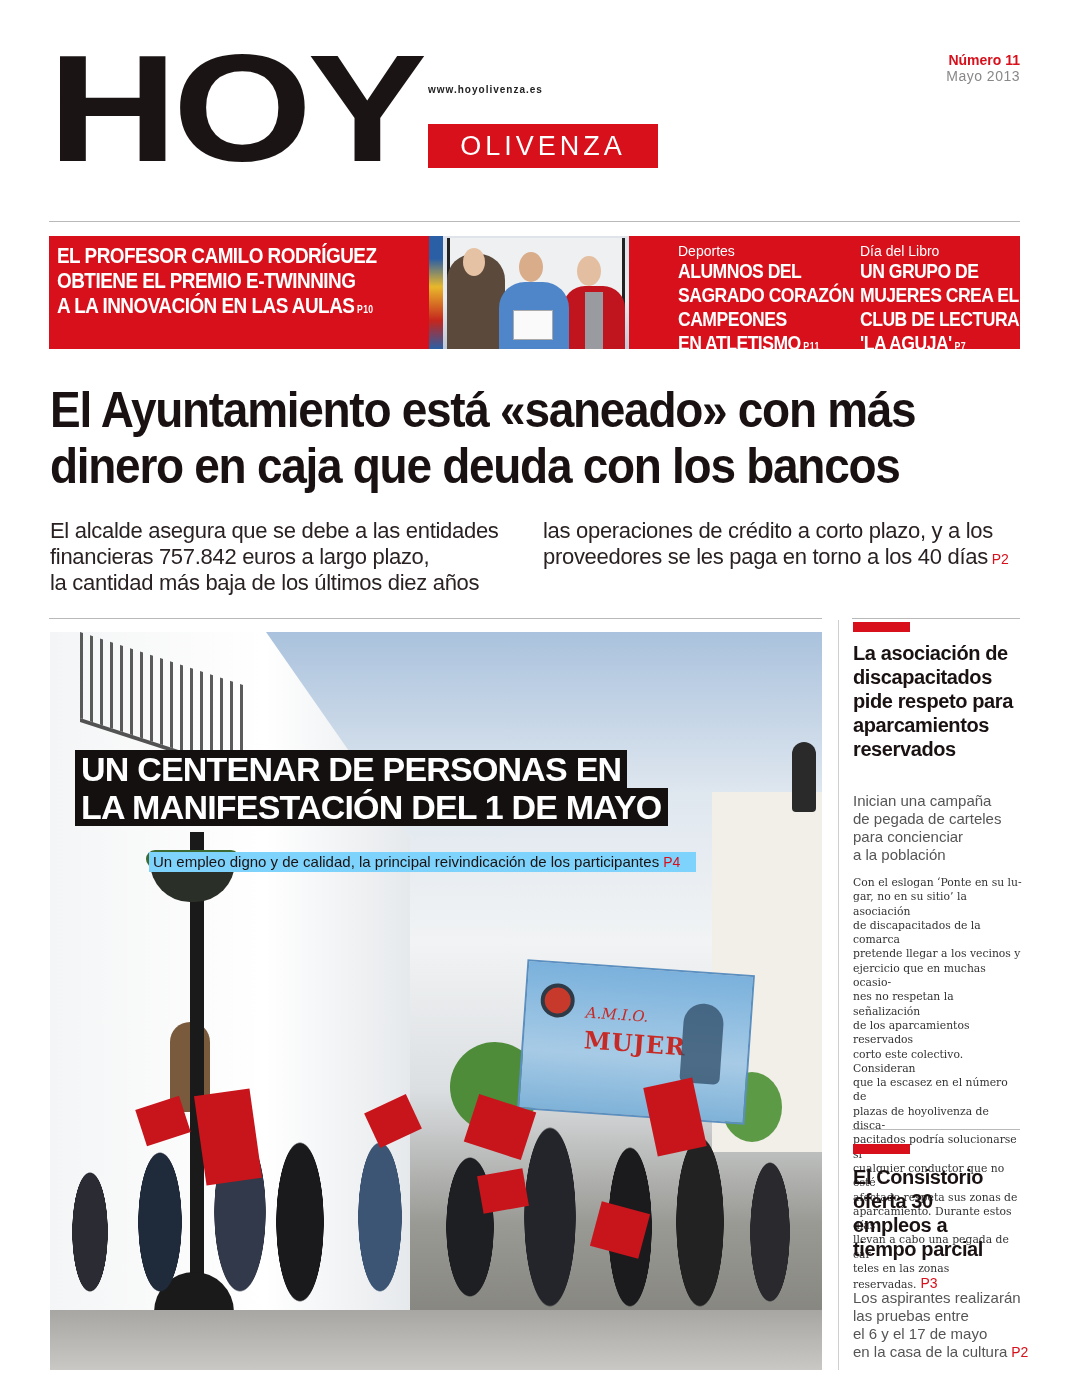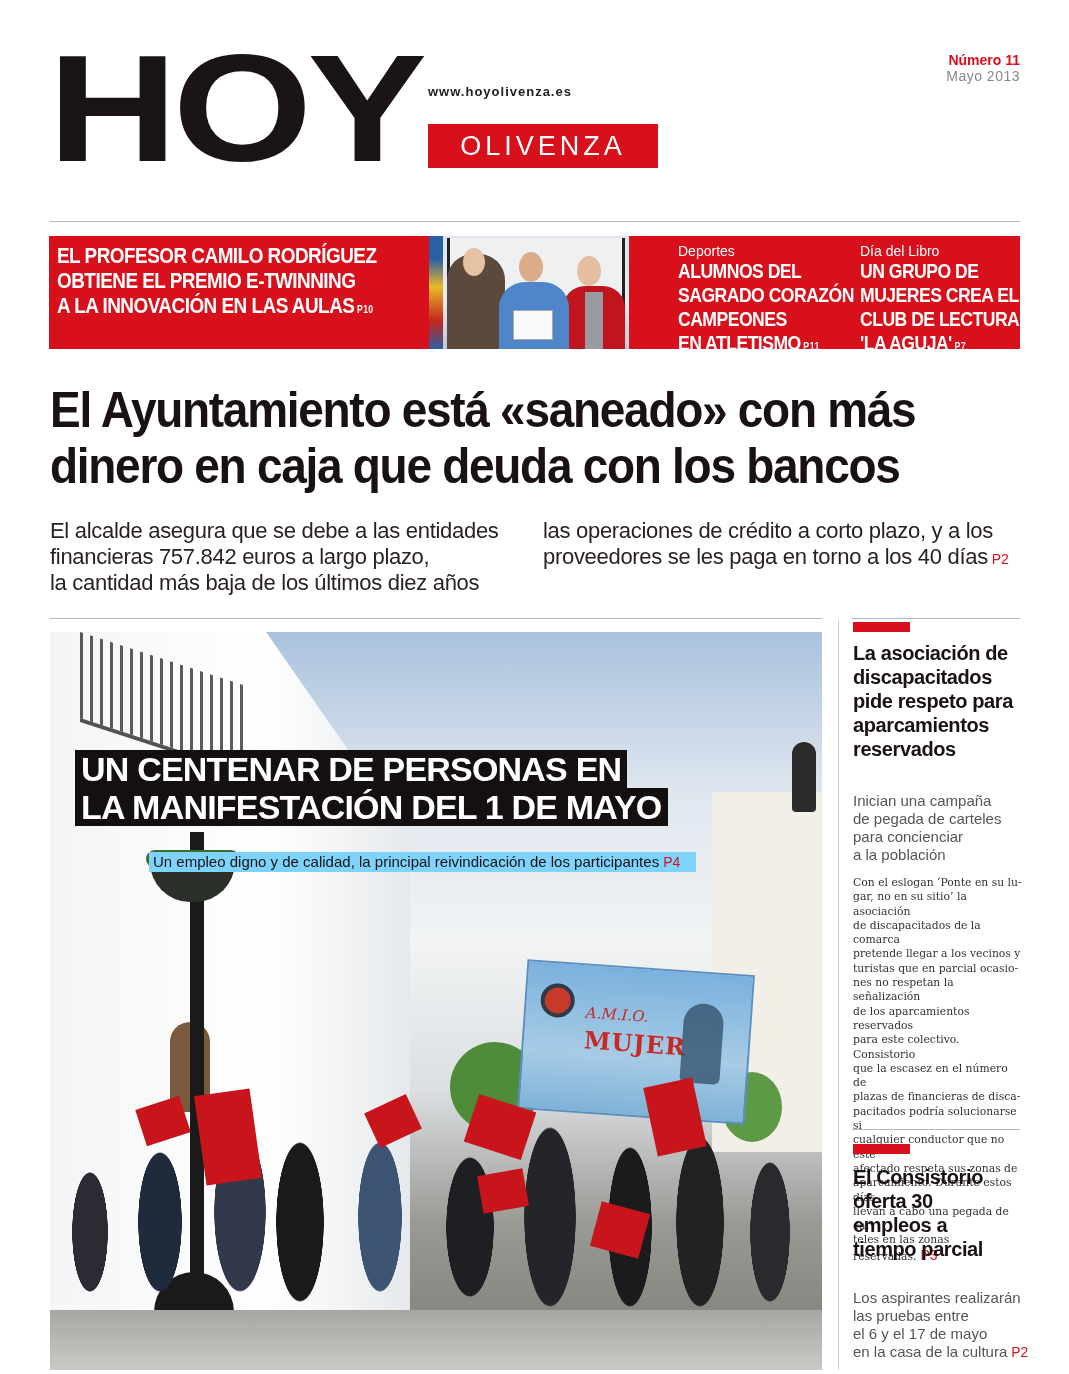--- a/index.html
+++ b/index.html
@@ -3,21 +3,21 @@
 <meta charset="utf-8">
 <style>
   * { box-sizing: border-box; margin: 0; padding: 0; }
   html, body { width: 1069px; height: 1374px; background: #ffffff; overflow: hidden; }
   body { position: relative; font-family: "Liberation Sans", sans-serif; color: #1a1212; }
 
   .abs { position: absolute; }
 
   
   .logo { left: 48px; top: 44px; font-family: "Liberation Sans", sans-serif; font-weight: 900; font-size: 152px; line-height: 128px; letter-spacing: -4px; color: #1a1414; transform: scaleX(1.18); transform-origin: left top; }
-  .url { left: 428px; top: 84px; font-size: 13px; font-weight: bold; letter-spacing: 1px; color: #222; }
+  .url { left: 428px; top: 84px; font-size: 10px; font-weight: bold; letter-spacing: 1px; color: #222; }
   .edition { left: 428px; top: 124px; width: 230px; height: 44px; background: #d7101b; color: #fff; font-size: 27px; letter-spacing: 4px; line-height: 44px; text-align: center; font-weight: normal; }
   .issue { right: 49px; top: 52px; text-align: right; font-size: 14px; line-height: 16px; }
   .issue .num { color: #d7101b; font-weight: bold; }
   .issue .date { color: #888; letter-spacing: 0.5px; }
 
   .hr { height: 1px; background: #b9b9b9; }
 
   
   .band { left: 49px; top: 236px; width: 971px; height: 113px; background: #d7101b; }
   .teaser { color: #fff; }
@@ -215,26 +215,26 @@
   <div>Inician una campaña</div>
   <div>de pegada de carteles</div>
   <div>para concienciar</div>
   <div>a la población</div>
 </div>
 <div class="abs side-body" style="left:853px; top:876px;">
   <div>Con el eslogan ‘Ponte en su lu-</div>
   <div>gar, no en su sitio’ la asociación</div>
   <div>de discapacitados de la comarca</div>
   <div>pretende llegar a los vecinos y</div>
-  <div>turistas que en parcial ocasio-</div>
+  <div>ejercicio que en muchas ocasio-</div>
   <div>nes no respetan la señalización</div>
   <div>de los aparcamientos reservados</div>
-  <div>para este colectivo. Consistorio</div>
+  <div>corto este colectivo. Consideran</div>
   <div>que la escasez en el número de</div>
-  <div>plazas de financieras de disca-</div>
+  <div>plazas de hoyolivenza de disca-</div>
   <div>pacitados podría solucionarse si</div>
   <div>cualquier conductor que no esté</div>
   <div>afectado respeta sus zonas de</div>
   <div>aparcamiento. Durante estos días</div>
   <div>llevan a cabo una pegada de car-</div>
   <div><span>teles en las zonas reservadas.</span><span class="pg-red" style="font-family:'Liberation Sans',sans-serif;">P3</span></div>
 </div>
 
 <div class="abs hr" style="left:852px; top:1129px; width:168px;"></div>
 

